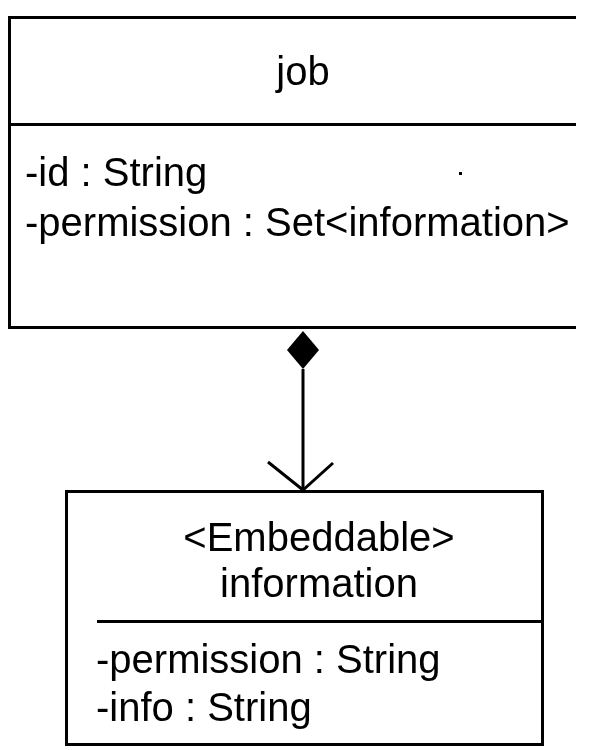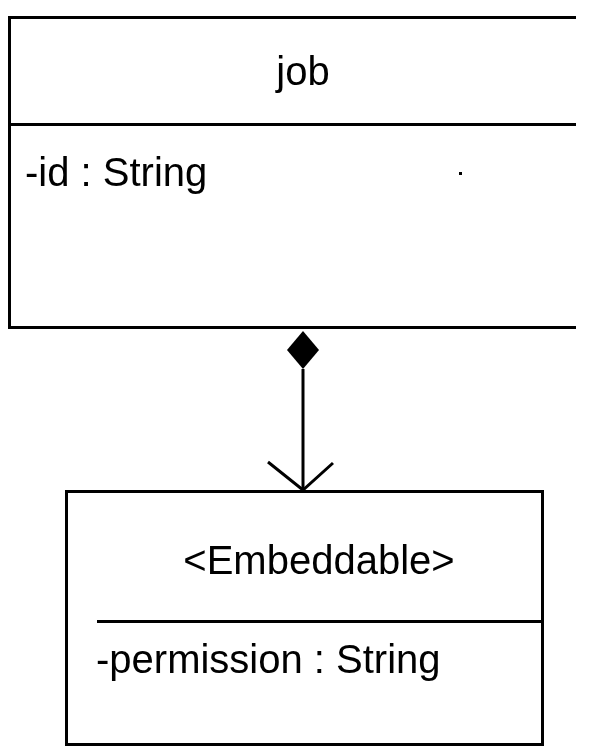--- a/index.html
+++ b/index.html
@@ -99,33 +99,36 @@
 <body>
 
 <div class="canvas">
 
   <div class="class-box" id="job-box">
     <div class="class-header">
       <div class="class-name">job</div>
     </div>
     <div class="class-attrs">
       <div class="attr">-id : String</div>
+      <div class="attr">-permission : Set&lt;information&gt;</div>
     </div>
   </div>
 
   <div class="stray-dot"></div>
 
   <svg class="connector" viewBox="0 0 608 750" xmlns="http://www.w3.org/2000/svg">
     <polygon points="303,331 287,350 303,369 319,350" fill="#000000"></polygon>
     <line x1="303" y1="369" x2="303" y2="489" stroke="#000000" stroke-width="3"></line>
     <polyline points="268,462 303,490 333,463" fill="none" stroke="#000000" stroke-width="3"></polyline>
   </svg>
 
   <div class="class-box" id="info-box">
     <div class="class-header">
       <div class="class-stereotype">&lt;Embeddable&gt;</div>
+      <div class="class-name">information</div>
     </div>
     <div class="class-attrs">
       <div class="attr">-permission : String</div>
+      <div class="attr">-info : String</div>
     </div>
   </div>
 
 </div>
 
 </body></html>

